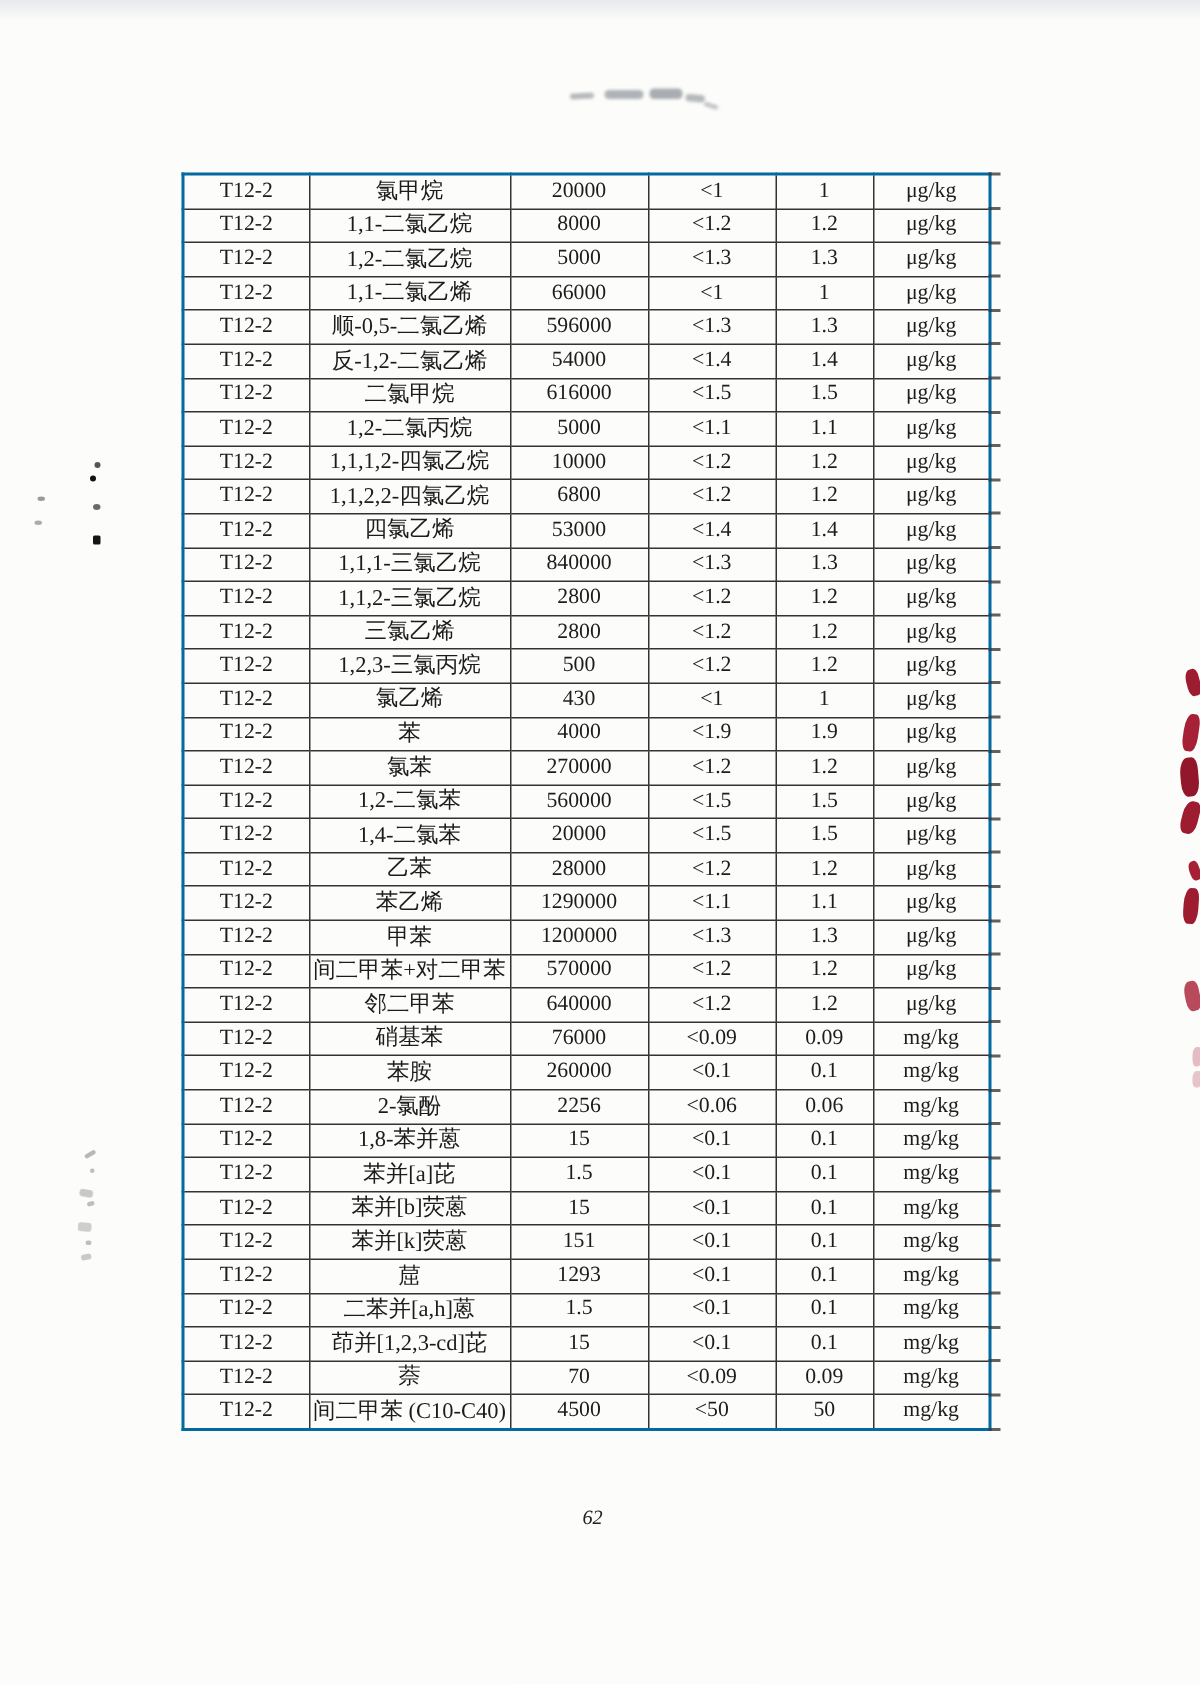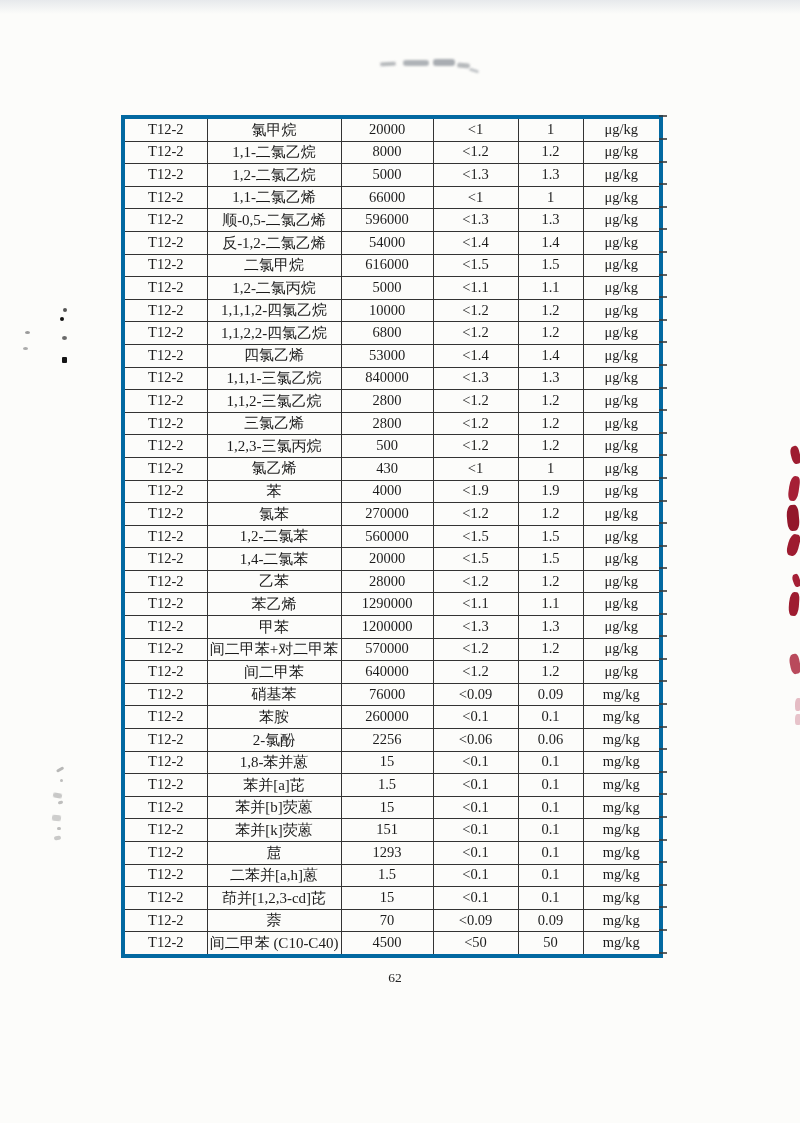--- a/index.html
+++ b/index.html
@@ -15,40 +15,40 @@
   .page::before{
     content:"";
     position:absolute;left:0;top:0;right:0;height:14px;
     background:linear-gradient(#e7e9ec,rgba(255,255,255,0));
     pointer-events:none;
   }
   
   table.results{
     position:absolute;left:121px;top:115px;width:538px;
     border-collapse:collapse;table-layout:fixed;
-    border:4px solid #0369a1;
+    border:2px solid #0369a1;
   }
   table.results td{
     border:1.5px solid #333;
     text-align:center;vertical-align:middle;
     height:21.6px;
     padding:0 2px;
     font-size:14.5px;line-height:1.1;
     overflow:hidden;
     word-break:break-all;
   }
   table.results td.name{font-size:15px;}
   
   .tick{
     position:absolute;width:8px;height:1.5px;background:#3a3a3a;opacity:.8;
   }
   
   .pageno{
-    position:absolute;left:355px;top:970px;width:80px;
-    text-align:center;font-size:13.5px;color:#222;
+    position:absolute;left:355px;top:1004px;width:80px;
+    text-align:center;font-size:13.5px;color:#222;font-style:italic;
   }
   
   .smudge{position:absolute;border-radius:3px;pointer-events:none;}
   
   .ispeck{position:absolute;border-radius:50%;}
   
   .pmark{position:absolute;background:#8b8b8b;border-radius:2px;}
   
   .rmark{position:absolute;background:#9e1c30;border-radius:45% 30% 40% 35%;}
 </style>
@@ -293,21 +293,21 @@
         <tr>
       <td>T12-2</td>
       <td class="name">间二甲苯+对二甲苯</td>
       <td>570000</td>
       <td>&lt;1.2</td>
       <td>1.2</td>
       <td>μg/kg</td>
     </tr>
         <tr>
       <td>T12-2</td>
-      <td class="name">间二甲苯</td>
+      <td class="name">邻二甲苯</td>
       <td>640000</td>
       <td>&lt;1.2</td>
       <td>1.2</td>
       <td>μg/kg</td>
     </tr>
         <tr>
       <td>T12-2</td>
       <td class="name">硝基苯</td>
       <td>76000</td>
       <td>&lt;0.09</td>

